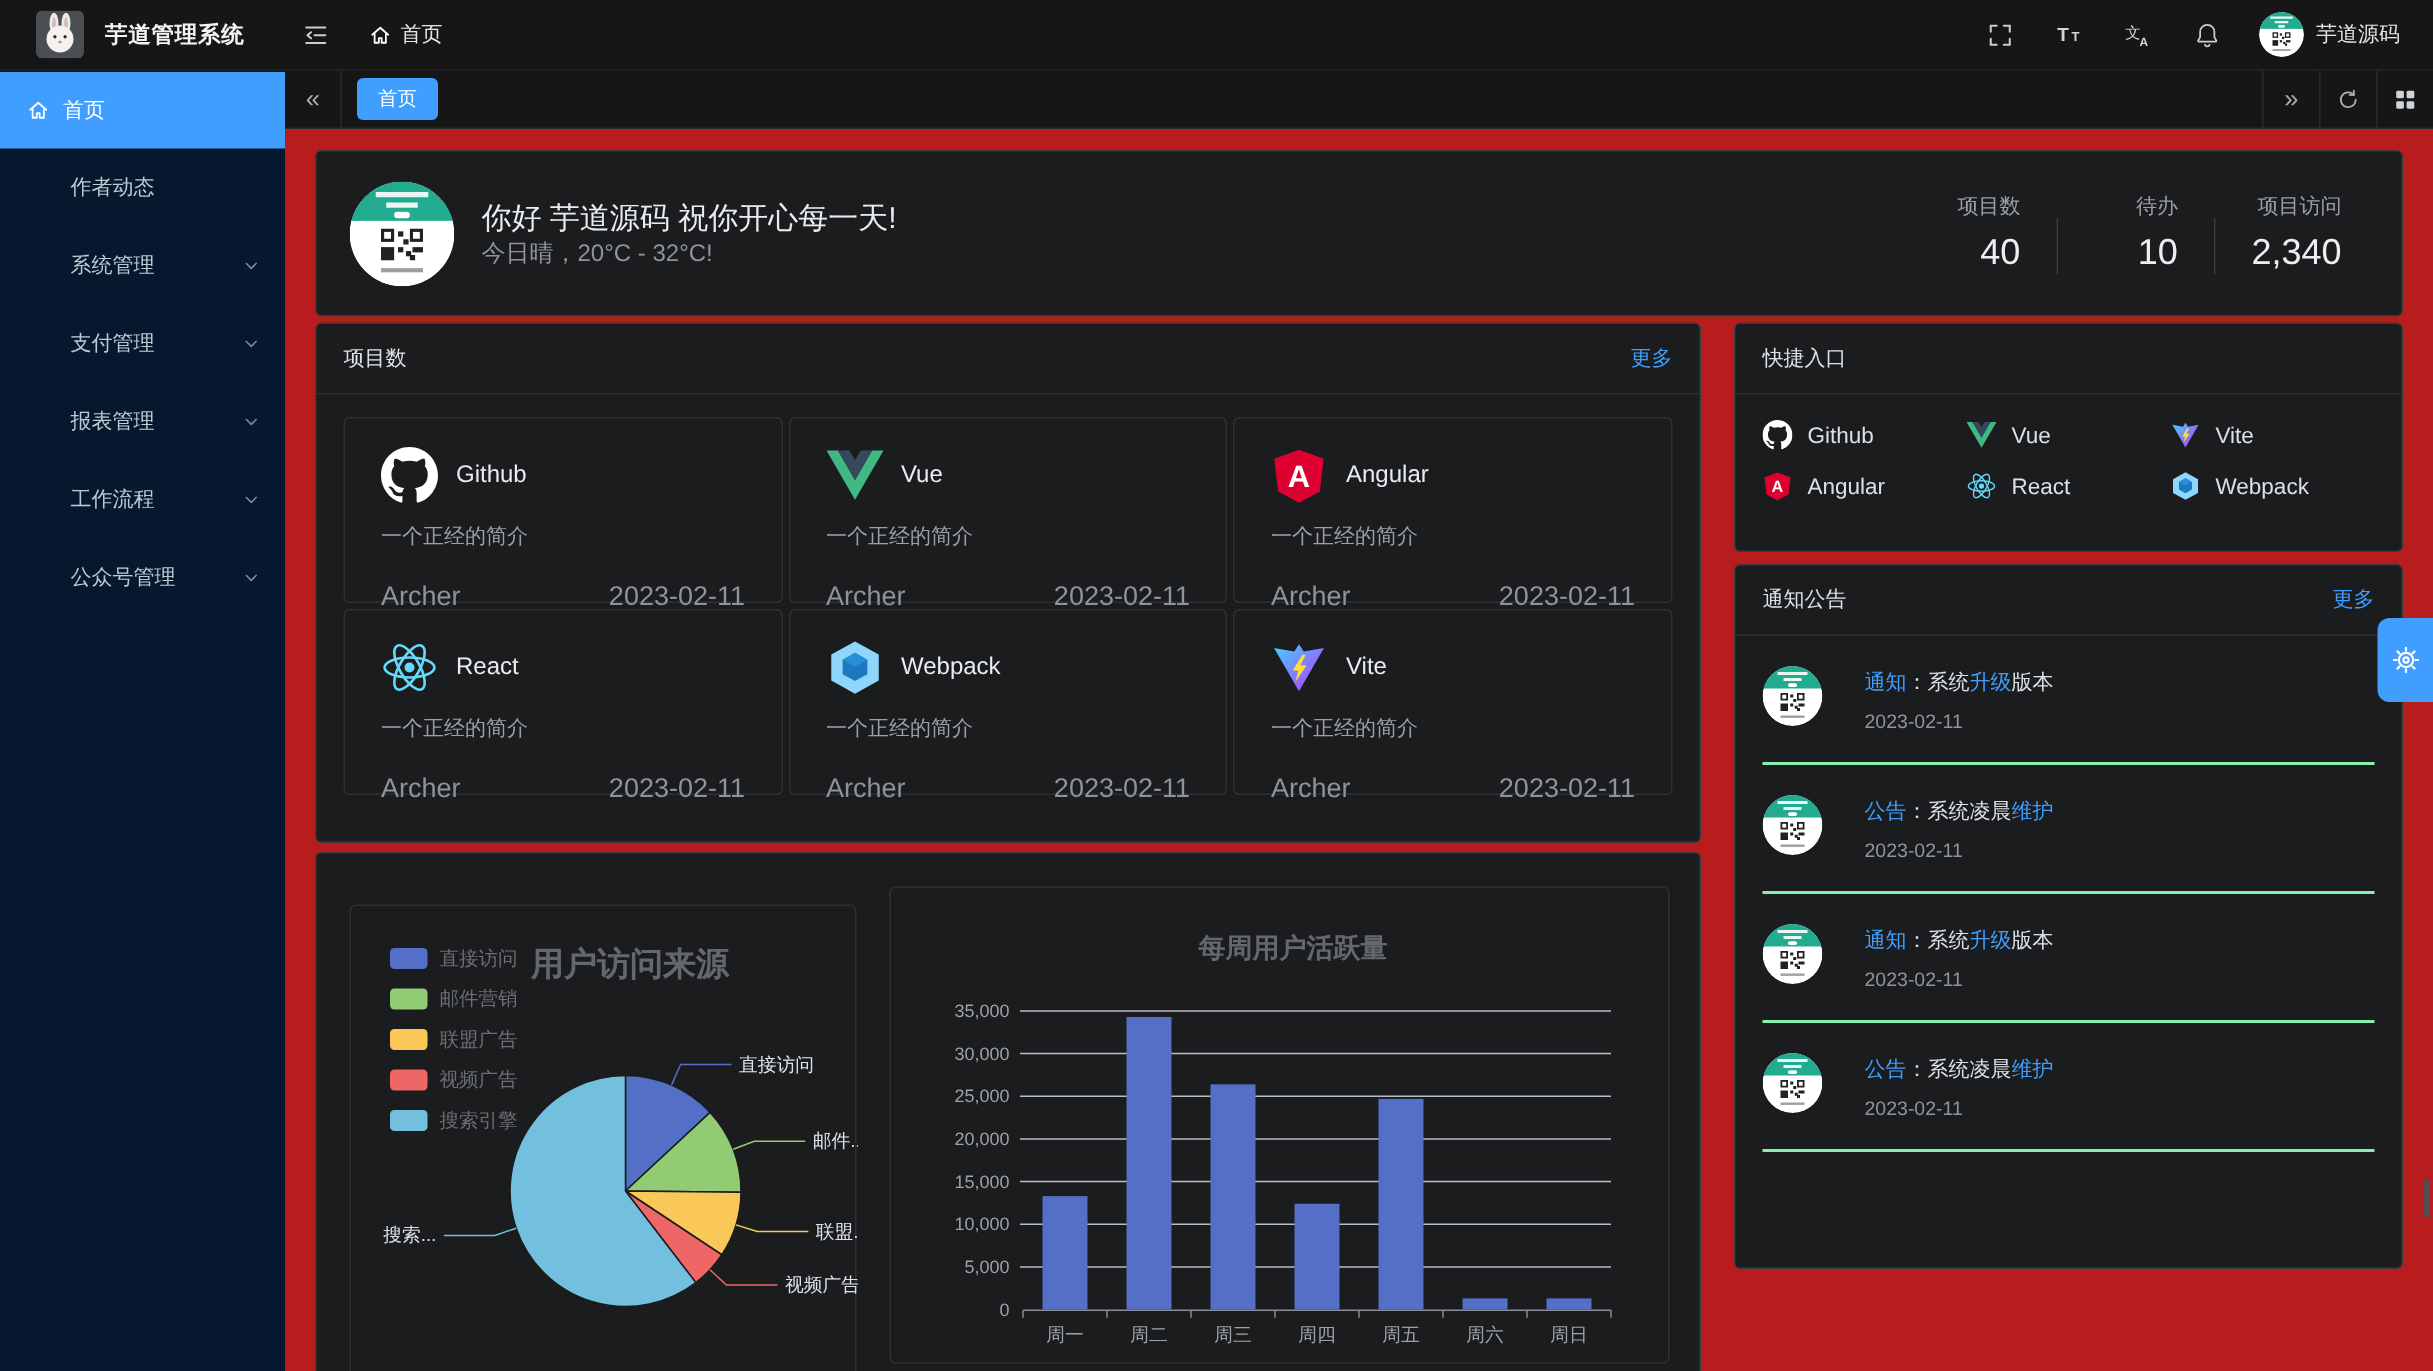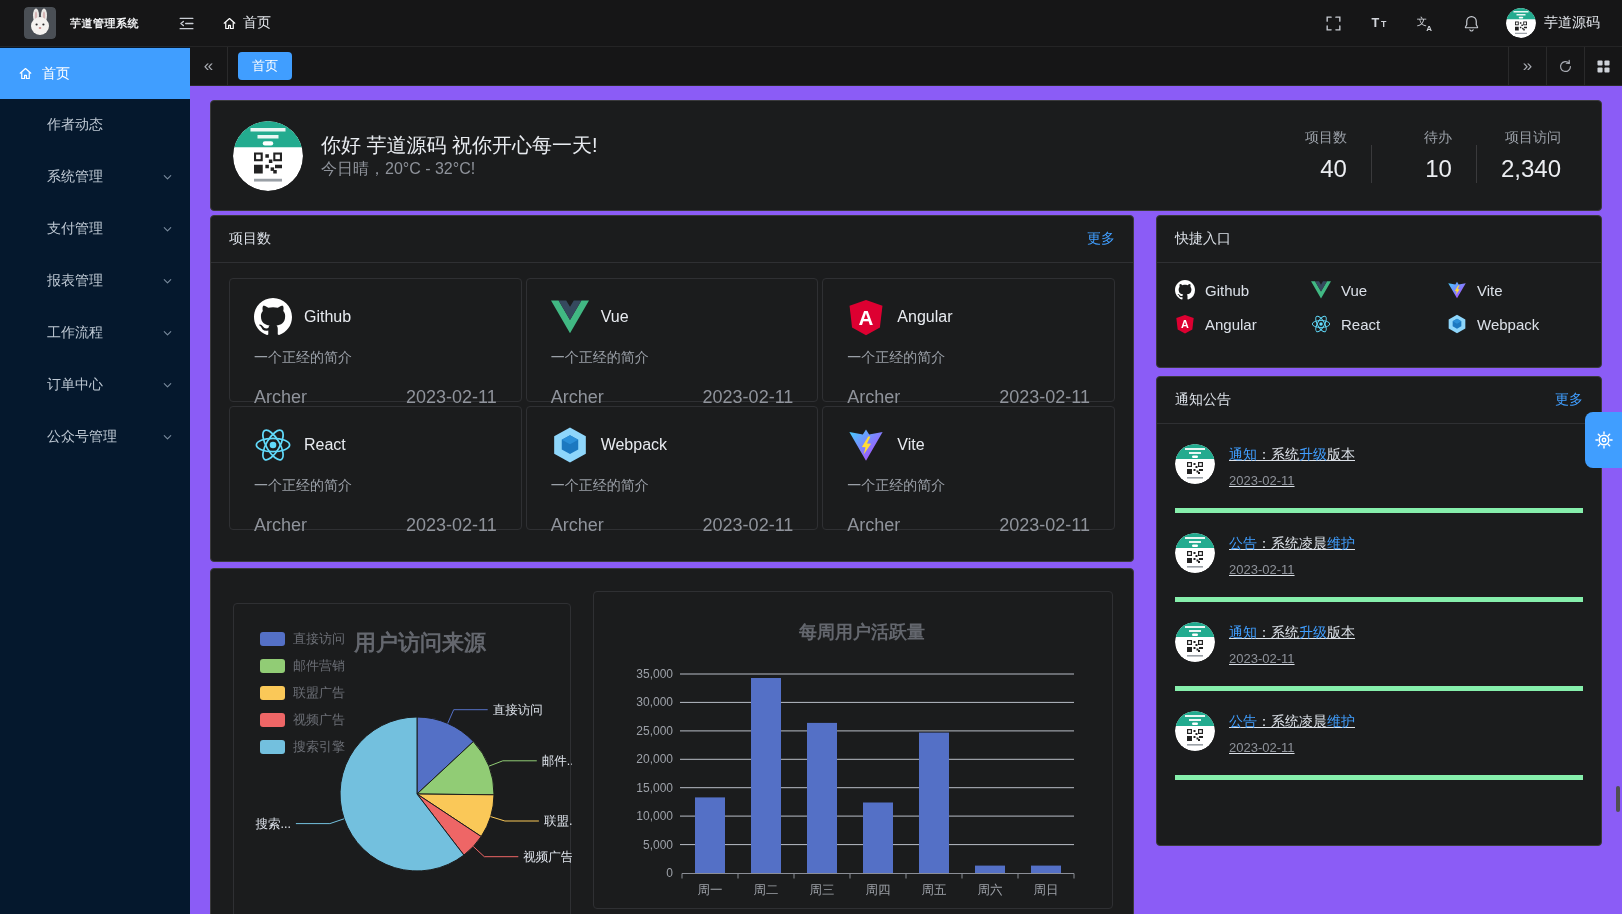--- a/index.html
+++ b/index.html
@@ -9,21 +9,21 @@
     background:#121213; color:#dce1e8; overflow:hidden; position:relative;
     font-size:14px;
   }
   
   .navbar {
     position:absolute; top:0; left:0; width:1622px; height:47px;
     background:#161617; border-bottom:1px solid #242425;
     display:flex; align-items:center; padding:0 22px 0 24px; z-index:30;
   }
   .logo { width:32px; height:32px; border-radius:4px; overflow:hidden; flex:0 0 auto; }
-  .app-title { font-size:11px; font-weight:bold; color:#f2f3f5; margin-left:14px; letter-spacing:.5px; }
+  .app-title { font-size:15px; font-weight:bold; color:#f2f3f5; margin-left:14px; letter-spacing:.5px; }
   .fold-btn { margin-left:38px; display:flex; align-items:center; cursor:pointer; }
   .breadcrumb { display:flex; align-items:center; margin-left:26px; gap:6px; color:#e3e6eb; font-size:14px; }
   .nav-spacer { flex:1; }
   .nav-actions { display:flex; align-items:center; gap:20px; }
   .nav-icon { display:flex; align-items:center; justify-content:center; width:26px; height:26px; cursor:pointer; }
   .nav-user { display:flex; align-items:center; gap:8px; margin-left:2px; cursor:pointer; }
   .nav-user .uname { font-size:14px; color:#e3e6eb; }
   .avatar-sm { width:30px; height:30px; border-radius:50%; overflow:hidden; }
   
   .sidebar {
@@ -53,21 +53,21 @@
   .tab-ctrl.r { border-left:1px solid #2a2a2b; }
   .tab {
     margin-left:10px; height:28px; padding:0 14px; border-radius:4px;
     background:#409eff; color:#fff; font-size:13px;
     display:flex; align-items:center; cursor:pointer;
   }
   .tab-spacer { flex:1; }
   
   .content {
     position:absolute; top:86px; left:190px; width:1432px; height:828px;
-    background:#8b5cf6; overflow:hidden;
+    background:#b91c1c; overflow:hidden;
   }
   .card {
     position:absolute; background:#1b1c1d; border:1px solid #3a3a3c; border-radius:4px;
   }
   .card-header {
     height:47px; display:flex; align-items:center; justify-content:space-between;
     padding:0 18px; border-bottom:1px solid #2f3033; font-size:14px; color:#dce1e8;
   }
   .link { color:#409eff; cursor:pointer; font-size:14px; }
   
@@ -101,21 +101,21 @@
   .legend-swatch { width:25px; height:14px; border-radius:3px; }
   .legend-label { margin-left:8px; font-size:13px; color:#6b6e75; }
   
   .shortcuts { left:966px; top:129px; width:446px; height:153px; }
   .sc-grid { padding:12px 18px; display:grid; grid-template-columns:repeat(3,1fr); row-gap:4px; }
   .sc-item { display:flex; align-items:center; gap:10px; height:30px; cursor:pointer; }
   .sc-item .sc-label { font-size:15px; font-weight:500; color:#dbe0e8; }
   
   .notices { left:966px; top:290px; width:446px; height:470px; }
   .notice-list { padding:0 18px; }
-  .notice-item { display:flex; gap:14px; padding:20px 0; border-bottom:5px solid #86efac; cursor:pointer;text-decoration:underline; }
+  .notice-item { display:flex; gap:28px; padding:20px 0; border-bottom:2px solid #86efac; cursor:pointer; }
   .notice-body .n-title { font-size:14px; line-height:20px; color:#dce1e8; }
   .notice-body .n-title .hl { color:#409eff; }
   .notice-body .n-date { margin-top:9px; font-size:13px; color:#8f939b; }
   .avatar-md { width:40px; height:40px; border-radius:50%; overflow:hidden; flex:0 0 auto; }
   
   .gear-fab {
     position:absolute; right:0; top:412px; width:37px; height:56px;
     background:#409eff; border-radius:8px 0 0 8px; display:flex;
     align-items:center; justify-content:center; cursor:pointer; z-index:40;
   }
@@ -253,28 +253,20 @@
     <div class="menu-item">
       <span>报表管理</span>
       <span class="arrow">
         <svg width="13" height="13" viewBox="0 0 24 24" fill="none" stroke="#9fb0c2" stroke-width="2" stroke-linecap="round" stroke-linejoin="round">
           <path d="M6 9.5l6 6 6-6"></path>
         </svg>
       </span>
     </div>
     <div class="menu-item">
       <span>工作流程</span>
-      <span class="arrow">
-        <svg width="13" height="13" viewBox="0 0 24 24" fill="none" stroke="#9fb0c2" stroke-width="2" stroke-linecap="round" stroke-linejoin="round">
-          <path d="M6 9.5l6 6 6-6"></path>
-        </svg>
-      </span>
-    </div>
-    <div class="menu-item">
-      <span>订单中心</span>
       <span class="arrow">
         <svg width="13" height="13" viewBox="0 0 24 24" fill="none" stroke="#9fb0c2" stroke-width="2" stroke-linecap="round" stroke-linejoin="round">
           <path d="M6 9.5l6 6 6-6"></path>
         </svg>
       </span>
     </div>
     <div class="menu-item">
       <span>公众号管理</span>
       <span class="arrow">
         <svg width="13" height="13" viewBox="0 0 24 24" fill="none" stroke="#9fb0c2" stroke-width="2" stroke-linecap="round" stroke-linejoin="round">

